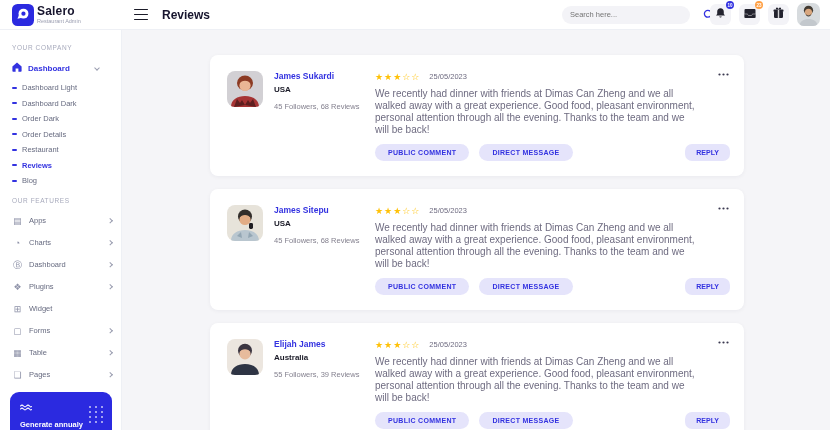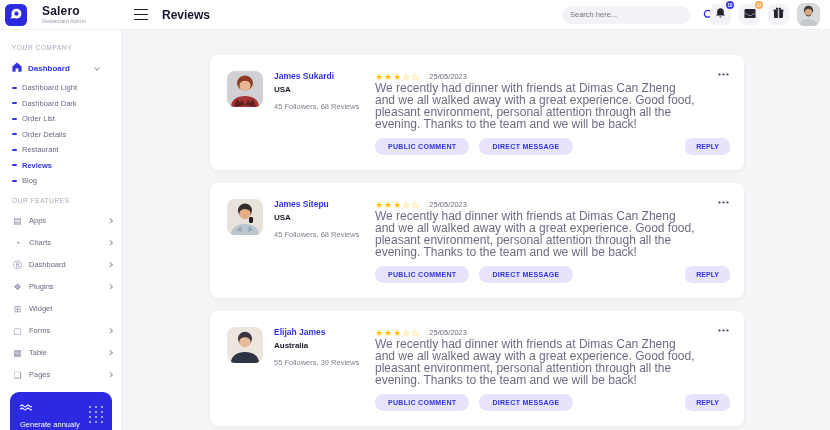--- a/index.html
+++ b/index.html
@@ -4,21 +4,21 @@
 <style>
   * { margin:0; padding:0; box-sizing:border-box; }
   html,body { background:#e9e9ee; }
   .app {
     width:830px; height:430px; overflow:hidden; position:relative;
     background:#f5f5f8; font-family:"Liberation Sans", sans-serif;
     display:flex; flex-direction:column;
   }
   
   .topbar { flex:0 0 30px; background:#fff; display:flex; align-items:center; border-bottom:1px solid #eef0f5; }
-  .brand { flex:0 0 122px; display:flex; align-items:center; gap:15px; padding-left:5px; }
+  .brand { flex:0 0 122px; display:flex; align-items:center; gap:3px; padding-left:12px; }
   .logo { width:22px; height:22px; display:block; }
   .brand-name { font-size:12px; font-weight:bold; color:#17152e; letter-spacing:.2px; line-height:11px; }
   .brand-sub { font-size:5.5px; color:#9a9db0; margin-top:1px; }
   .hamburger { margin-left:12px; background:none; border:0; width:14px; height:12px; display:flex; flex-direction:column; justify-content:space-between; cursor:pointer; }
   .hamburger span { display:block; height:1.8px; background:#1b1b28; border-radius:1px; }
   .page-title { font-size:12px; font-weight:bold; color:#17152e; margin-left:14px; }
   .search { margin-left:auto; margin-right:20px; width:128px; height:18px; background:#f3f3f7; border-radius:9px; display:flex; align-items:center; padding:0 8px;gap:36px; }
   .search input { flex:1; border:0; background:transparent; font-size:7.5px; color:#4a4a5a; outline:none; font-family:inherit; }
   .search svg { flex:0 0 auto; }
   .iconbtn { width:21px; height:21px; border-radius:6px; background:#f3f3f7; border:0; position:relative; margin-right:8px;
@@ -41,42 +41,42 @@
   .subnav li { display:flex; align-items:center; gap:5px; font-size:7.5px; color:#676b80; height:15.5px; cursor:pointer; }
   .subnav .dash { width:5px; height:1.6px; background:#3332e0; border-radius:1px; flex:0 0 auto; }
   .subnav li.active .lbl { color:#3332e0; font-weight:bold; }
   .features { list-style:none; margin-top:17px; }
   .features li { display:flex; align-items:center; gap:6px; font-size:7.5px; color:#676b80; height:22px; padding-right:10px; cursor:pointer; }
   .fic { width:11px; font-size:9px; color:#8e92a8; text-align:center; line-height:10px; }
   .chev-right { width:3.5px; height:3.5px; border-right:1.2px solid #9a9db0; border-bottom:1.2px solid #9a9db0;
                 transform:rotate(-45deg); margin-left:auto; }
   .promo { position:absolute; left:10px; top:362px; width:102px; height:64px; background:#2b2ae0; border-radius:9px;
            padding:5px 10px; color:#fff; cursor:pointer; }
-  .promo-text { font-size:7.5px; font-weight:normal; line-height:10.5px; margin-top:5px; }
+  .promo-text { font-size:7.5px; font-weight:bold; line-height:10.5px; margin-top:5px; }
   .dots-pattern { position:absolute; right:7px; top:12px; width:18px; height:20px;
                   display:grid; grid-template-columns:repeat(3,1fr); }
   .dots-pattern i { width:2px; height:2px; border-radius:50%; background:rgba(255,255,255,.75); margin:auto; }
 
   
   .main { flex:1; padding:25px 0 0 88px; overflow:hidden; }
   .card { width:534px; background:#fff; border-radius:8px; box-shadow:0 1px 4px rgba(20,20,60,.05);
           position:relative; padding:16px 16px 15px 17px; margin-bottom:13px; min-height:106px; display:flex; }
   .card.partial { height:60px; }
   .dots { position:absolute; top:6px; right:12px; background:none; border:0; cursor:pointer; padding:3px; }
   .reviewer { flex:0 0 148px; display:flex; gap:11px; }
   .r-avatar { width:36px; height:36px; border-radius:8px; overflow:hidden; flex:0 0 36px; }
   .r-name { font-size:8.5px; font-weight:bold; color:#3332e0; text-decoration:none; display:block; cursor:pointer; }
   .r-country { font-size:8px; font-weight:bold; color:#1b1b28; margin-top:3.5px; }
   .r-meta { font-size:7.5px; color:#84818f; margin-top:8px; }
   .r-content { flex:1; }
   .r-head { display:flex; align-items:center; height:11px; }
   .stars { font-size:9px; letter-spacing:1px; line-height:10px; }
   .st-f, .st-e { color:#ffc107; }
   .r-date { font-size:7.5px; color:#6e6b80; margin-left:9px; }
-  .r-text { font-size:12px; line-height:12px; color:#6e6b80; max-width:320px; }
+  .r-text { font-size:10px; line-height:12px; color:#6e6b80; margin-top:6px; max-width:320px; }
   .r-actions { margin-top:8px; display:flex; gap:10px; }
   .pill-btn { border:0; background:#e5e4fb; color:#3332e0; font-weight:bold; font-size:7px; letter-spacing:.3px;
               padding:5px 13px; border-radius:11px; cursor:pointer; font-family:inherit; }
   .reply { position:absolute; right:14px; bottom:15px; border:0; background:#e5e4fb; color:#3332e0;
            font-weight:bold; font-size:7px; padding:5px 11px; border-radius:7px; cursor:pointer; font-family:inherit; }
 </style>
 </head>
 <body>
 
 <div class="app">
@@ -175,21 +175,21 @@
         <li>
             <span class="dash"></span>
             <span class="lbl">Dashboard Light</span>
           </li>
         <li>
             <span class="dash"></span>
             <span class="lbl">Dashboard Dark</span>
           </li>
         <li>
             <span class="dash"></span>
-            <span class="lbl">Order List</span>
+            <span class="lbl">Order Dark</span>
           </li>
         <li>
             <span class="dash"></span>
             <span class="lbl">Order Details</span>
           </li>
         <li>
             <span class="dash"></span>
             <span class="lbl">Restaurant</span>
           </li>
         <li class="active">

